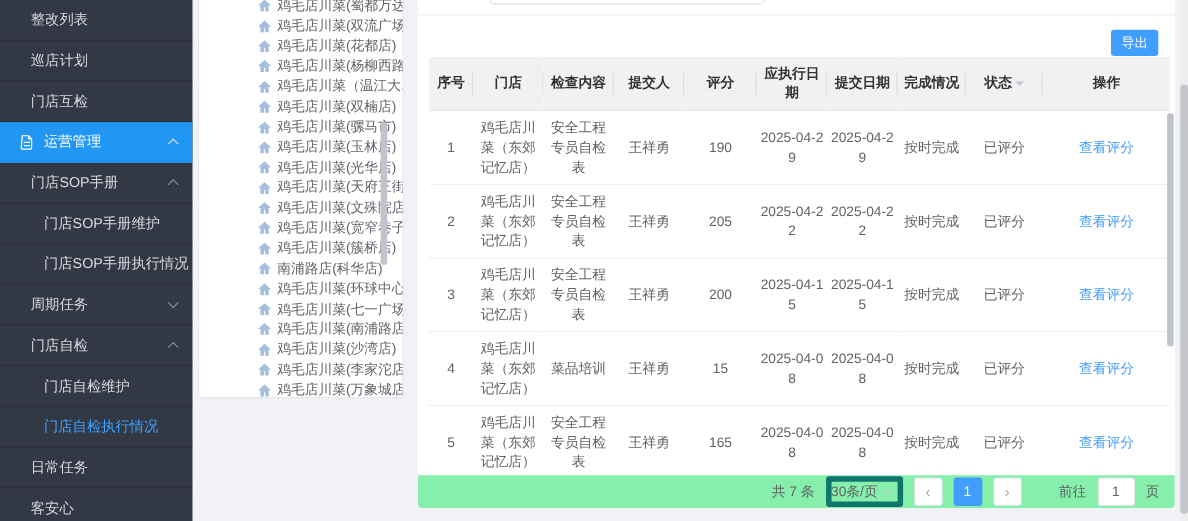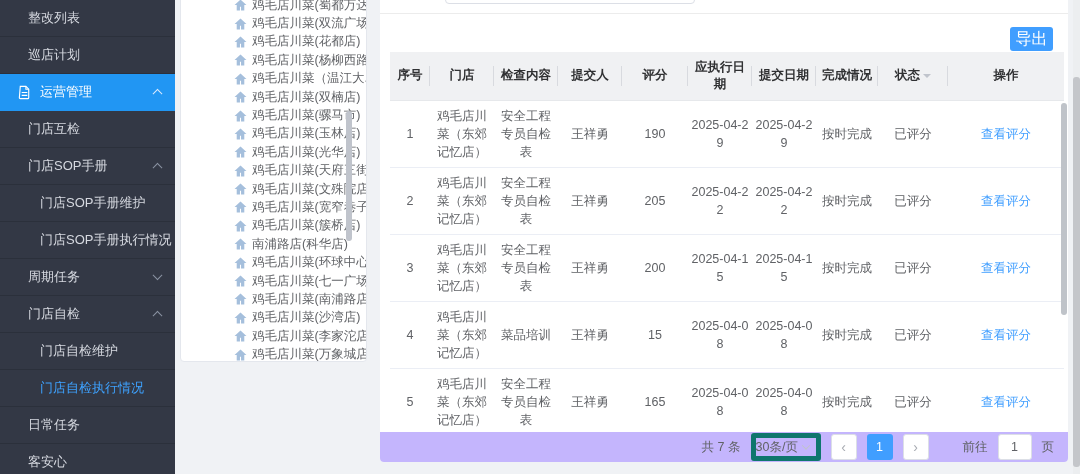--- a/index.html
+++ b/index.html
@@ -37,21 +37,21 @@
   .tree-scrollbar { position:absolute; right:14px; top:115px; width:6px; height:130px;
     background:#c0c4cc; border-radius:3px; }
 
   
   .main-card { position:absolute; left:205px; top:-20px; width:688px; height:482px;
     background:#ffffff; border-radius:4px; overflow:hidden; }
   .partial-input { position:absolute; left:65px; top:-6px; width:250px; height:30px;
     border:1px solid #dcdfe6; border-radius:4px; background:#fff; }
   .top-divider { position:absolute; left:0; right:0; top:33px; height:1px; background:#ececec; }
   .export-btn { position:absolute; left:630px; top:47px; width:43px; height:24px;
-    background:#409eff; color:#fff; border:none; border-radius:3px; font-size:16px;
+    background:#409eff; color:#fff; border:none; border-radius:3px; font-size:12px;
     font-family:inherit; cursor:pointer; line-height:24px; text-align:center; padding:0; }
 
   
   .data-table { position:absolute; left:10px; top:72px; width:674px;
     border-collapse:collapse; table-layout:fixed; }
   .data-table th { height:48px; background:#f0f1f3; color:#303133; font-size:12.5px;
     font-weight:bold; text-align:center; vertical-align:middle; padding:0 6px;
     word-break:break-all; line-height:17px; position:relative;
     border-bottom:1px solid #e6e8eb; }
   .data-table th:not(:last-child)::after { content:''; position:absolute; right:0; top:14px;
@@ -59,21 +59,21 @@
   .data-table td { height:67px; text-align:center; vertical-align:middle;
     font-size:12.5px; color:#606266; padding:0 2px; word-break:break-all;
     line-height:18px; border-bottom:1px solid #ebeef5; background:#fff; }
   .view-link { color:#409eff; cursor:pointer; }
   .filter-caret { display:inline-block; margin-left:3px; width:0; height:0;
     border:4px solid transparent; border-top-color:#c0c4cc; vertical-align:middle;
     position:relative; top:2px; }
 
   
   .pagination { position:absolute; left:0; right:0; top:452px; height:30px;
-    background:#c4b5fd; display:flex; align-items:center; justify-content:flex-end;
+    background:#86efac; display:flex; align-items:center; justify-content:flex-end;
     gap:10px; padding-right:14px; font-size:12.5px; color:#606266; }
   .pg-size { width:70px; height:28px; border:5px solid #0f766e; border-radius:3px;
     display:flex; align-items:center; justify-content:flex-start; gap:5px; cursor:pointer;
     color:#606266; }
   .pg-size .caret { width:6px; height:6px; border-right:1px solid #c0c4cc;
     border-bottom:1px solid #c0c4cc; transform:rotate(45deg) translate(-1px,-1px); }
   .pg-btn { width:26px; height:26px; background:#fff; border:1px solid #dcdfe6;
     border-radius:3px; display:flex; align-items:center; justify-content:center;
     cursor:pointer; padding:0; }
   .pg-btn .chev { color:#a8abb2; font-size:14px; line-height:1; }
@@ -97,33 +97,33 @@
 
 <div class="app">
 
   <aside class="sidebar" id="sidebar">
       <div class="sb-item lvl1">
         <span class="sb-label">整改列表</span>
       </div>
       <div class="sb-item lvl1">
         <span class="sb-label">巡店计划</span>
       </div>
+      <div class="sb-item lvl1">
+        <span class="sb-label">门店互检</span>
+      </div>
       <div class="sb-item lvl0 active">
         <span class="sb-icon">
           <svg width="15" height="15" viewBox="0 0 16 16">
             <path d="M3.5 1.5h6l3 3v9a1 1 0 0 1-1 1h-8a1 1 0 0 1-1-1z" fill="none" stroke="#ffffff" stroke-width="1.2"></path>
             <path d="M9.5 1.5v3h3" fill="none" stroke="#ffffff" stroke-width="1.2"></path>
             <path d="M5 8h6M5 11h6" fill="none" stroke="#ffffff" stroke-width="1.2"></path>
           </svg>
         </span>
         <span class="sb-label">运营管理</span>
         <span class="sb-arrow up"></span>
-      </div>
-      <div class="sb-item lvl1">
-        <span class="sb-label">门店互检</span>
       </div>
       <div class="sb-item lvl1">
         <span class="sb-label">门店SOP手册</span>
         <span class="sb-arrow up"></span>
       </div>
       <div class="sb-item lvl2">
         <span class="sb-label">门店SOP手册维护</span>
       </div>
       <div class="sb-item lvl2">
         <span class="sb-label">门店SOP手册执行情况</span>

